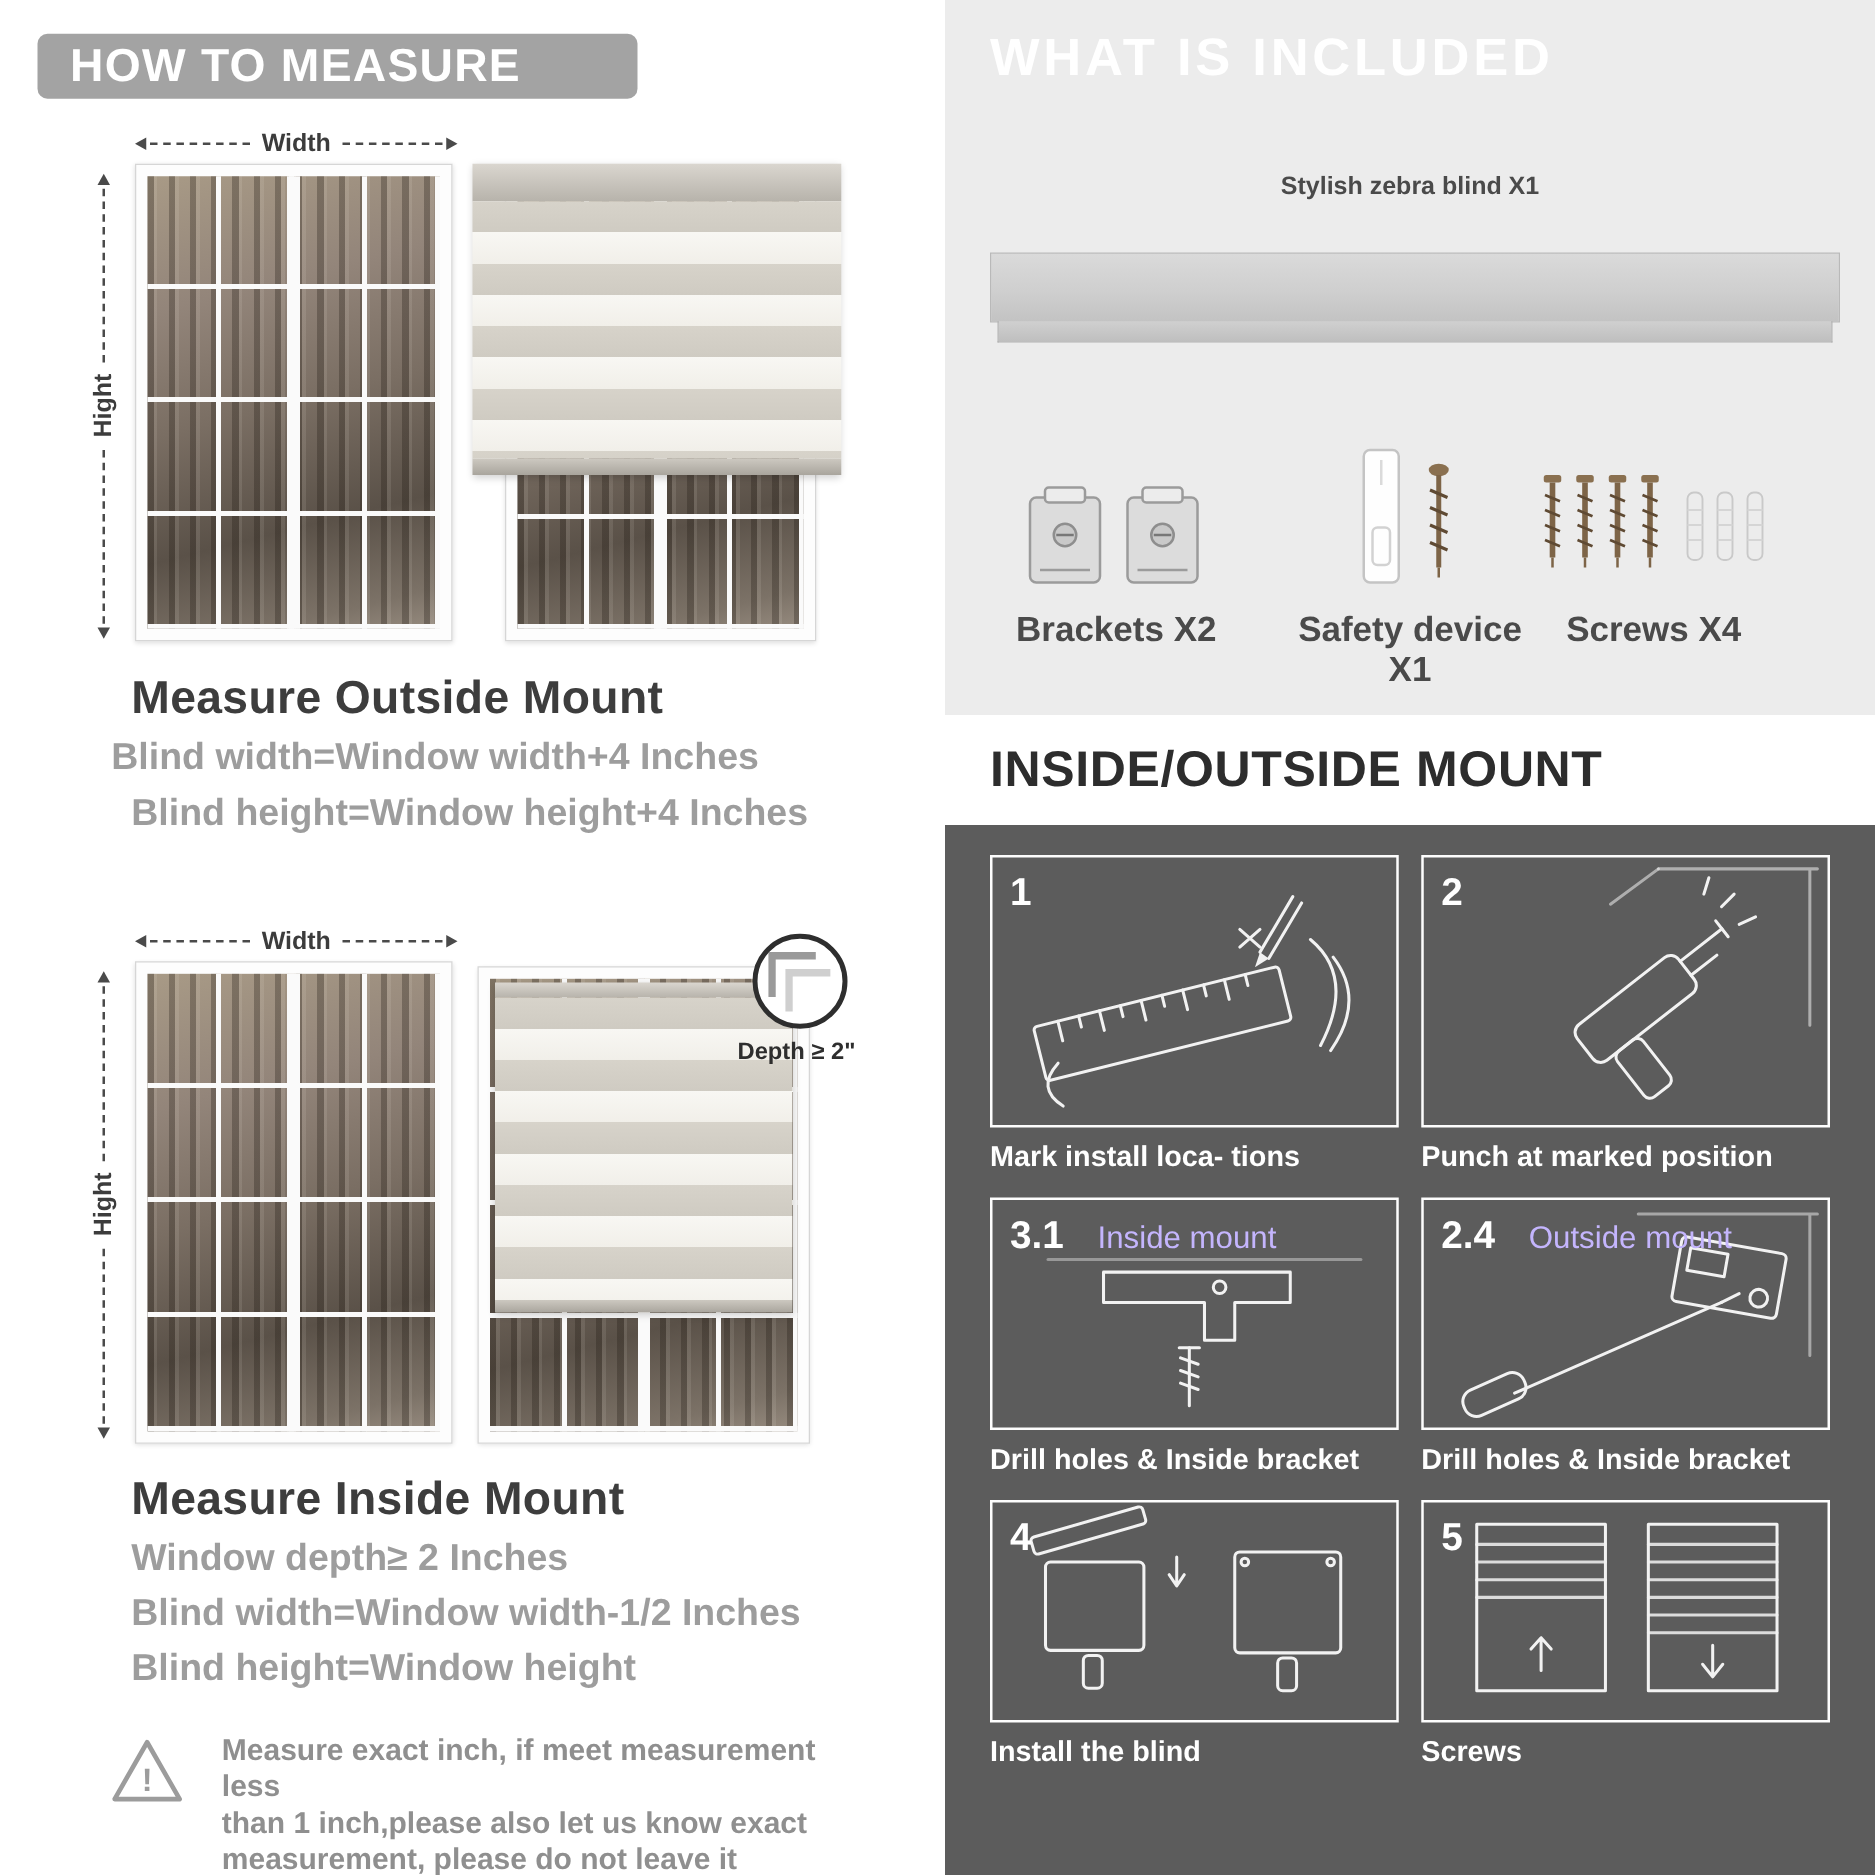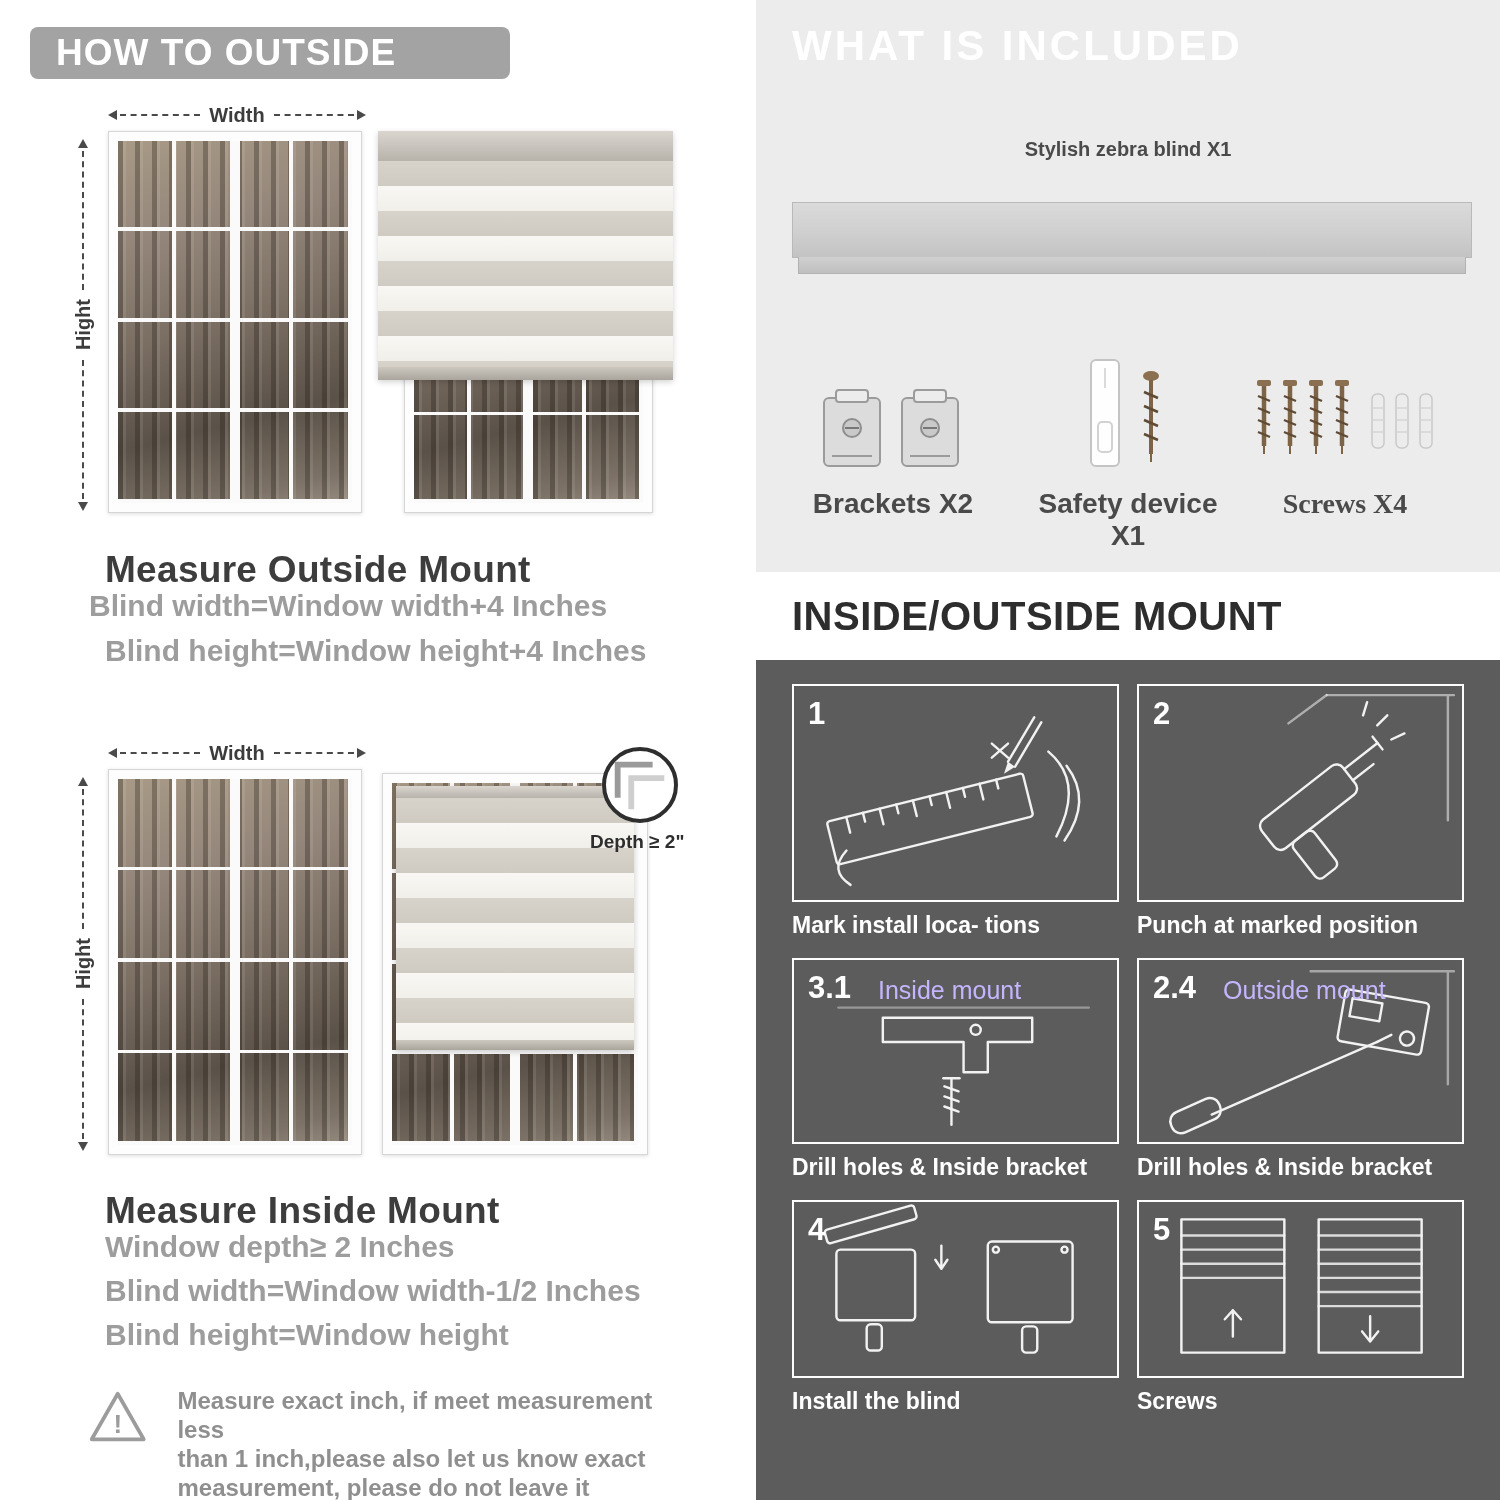--- a/index.html
+++ b/index.html
@@ -10,21 +10,21 @@
   .canvas { position:relative; width:1500px; height:1500px; background:#fff; }
 
   
   .banner {
     position:absolute; left:30px; top:27px; width:480px; height:52px;
     background:#a3a3a3; border-radius:8px; color:#fff;
     font-size:37px; font-weight:bold; letter-spacing:1px;
     display:flex; align-items:center; padding-left:26px;
   }
   .fig { position:absolute; }
-  .h-main { position:absolute; font-size:37px; font-weight:bold; color:#3d3d3d; letter-spacing:.3px;margin-top:12px; }
+  .h-main { position:absolute; font-size:37px; font-weight:bold; color:#3d3d3d; letter-spacing:.3px; }
   .h-sub  { position:absolute; font-size:30px; font-weight:bold; color:#9d9d9d; }
 
   
   .window {
     position:absolute; background:#fdfdfd; border:1px solid #d6d6d6;
     box-shadow:0 1px 4px rgba(0,0,0,.14);
   }
   .glass {
     position:absolute; inset:9px;
     background-image:
@@ -98,21 +98,21 @@
   .step-art { position:absolute; inset:0; width:100%; height:100%; }
   .step-art * { stroke:#f2f2f2; fill:none; stroke-width:2.4; stroke-linecap:round; stroke-linejoin:round; }
   .step-art .fl { fill:#f2f2f2; stroke:none; }
 </style>
 </head>
 <body>
 
 <div class="canvas">
 
   <div class="banner">
-    <span>HOW TO OUTSIDE</span>
+    <span>HOW TO MEASURE</span>
   </div>
 
   <div class="fig" style="left:70px;top:105px;width:610px;height:420px;">
     <div class="dim-h" style="left:38px;top:0;width:258px;">
       <span class="tri tri-left"></span>
       <span class="dash"></span>
       <span class="dim-label">Width</span>
       <span class="dash"></span>
       <span class="tri tri-right"></span>
     </div>
@@ -228,21 +228,21 @@
             <line x1="32" y1="12" x2="32" y2="32" stroke="#dadada" stroke-width="2"></line>
             <ellipse cx="78" cy="20" rx="8" ry="5" fill="#8a7050"></ellipse>
             <line x1="78" y1="24" x2="78" y2="98" stroke="#7d6447" stroke-width="4"></line>
             <path d="M71 36 l14 6 M71 50 l14 6 M71 64 l14 6 M71 78 l14 6" stroke="#5f4a33" stroke-width="2.5" fill="none"></path>
             <line x1="78" y1="98" x2="78" y2="106" stroke="#7d6447" stroke-width="2"></line>
           </svg>
         </div>
         <div class="item-label">Safety device X1</div>
       </div>
 
-      <div class="item" style="left:479px;font-family:Liberation Serif, serif;">
+      <div class="item" style="left:457px;">
         <div class="item-art">
           <svg width="190" height="110" viewBox="0 0 190 110">
             <defs>
               <g id="scr">
                 <rect x="-7" y="0" width="14" height="6" rx="2" fill="#8a7050"></rect>
                 <line x1="0" y1="6" x2="0" y2="66" stroke="#7d6447" stroke-width="4.5"></line>
                 <path d="M-6 16 l12 5 M-6 28 l12 5 M-6 40 l12 5 M-6 52 l12 5" stroke="#5f4a33" stroke-width="2.2" fill="none"></path>
                 <line x1="0" y1="66" x2="0" y2="74" stroke="#7d6447" stroke-width="2"></line>
               </g>
               <g id="anc">

